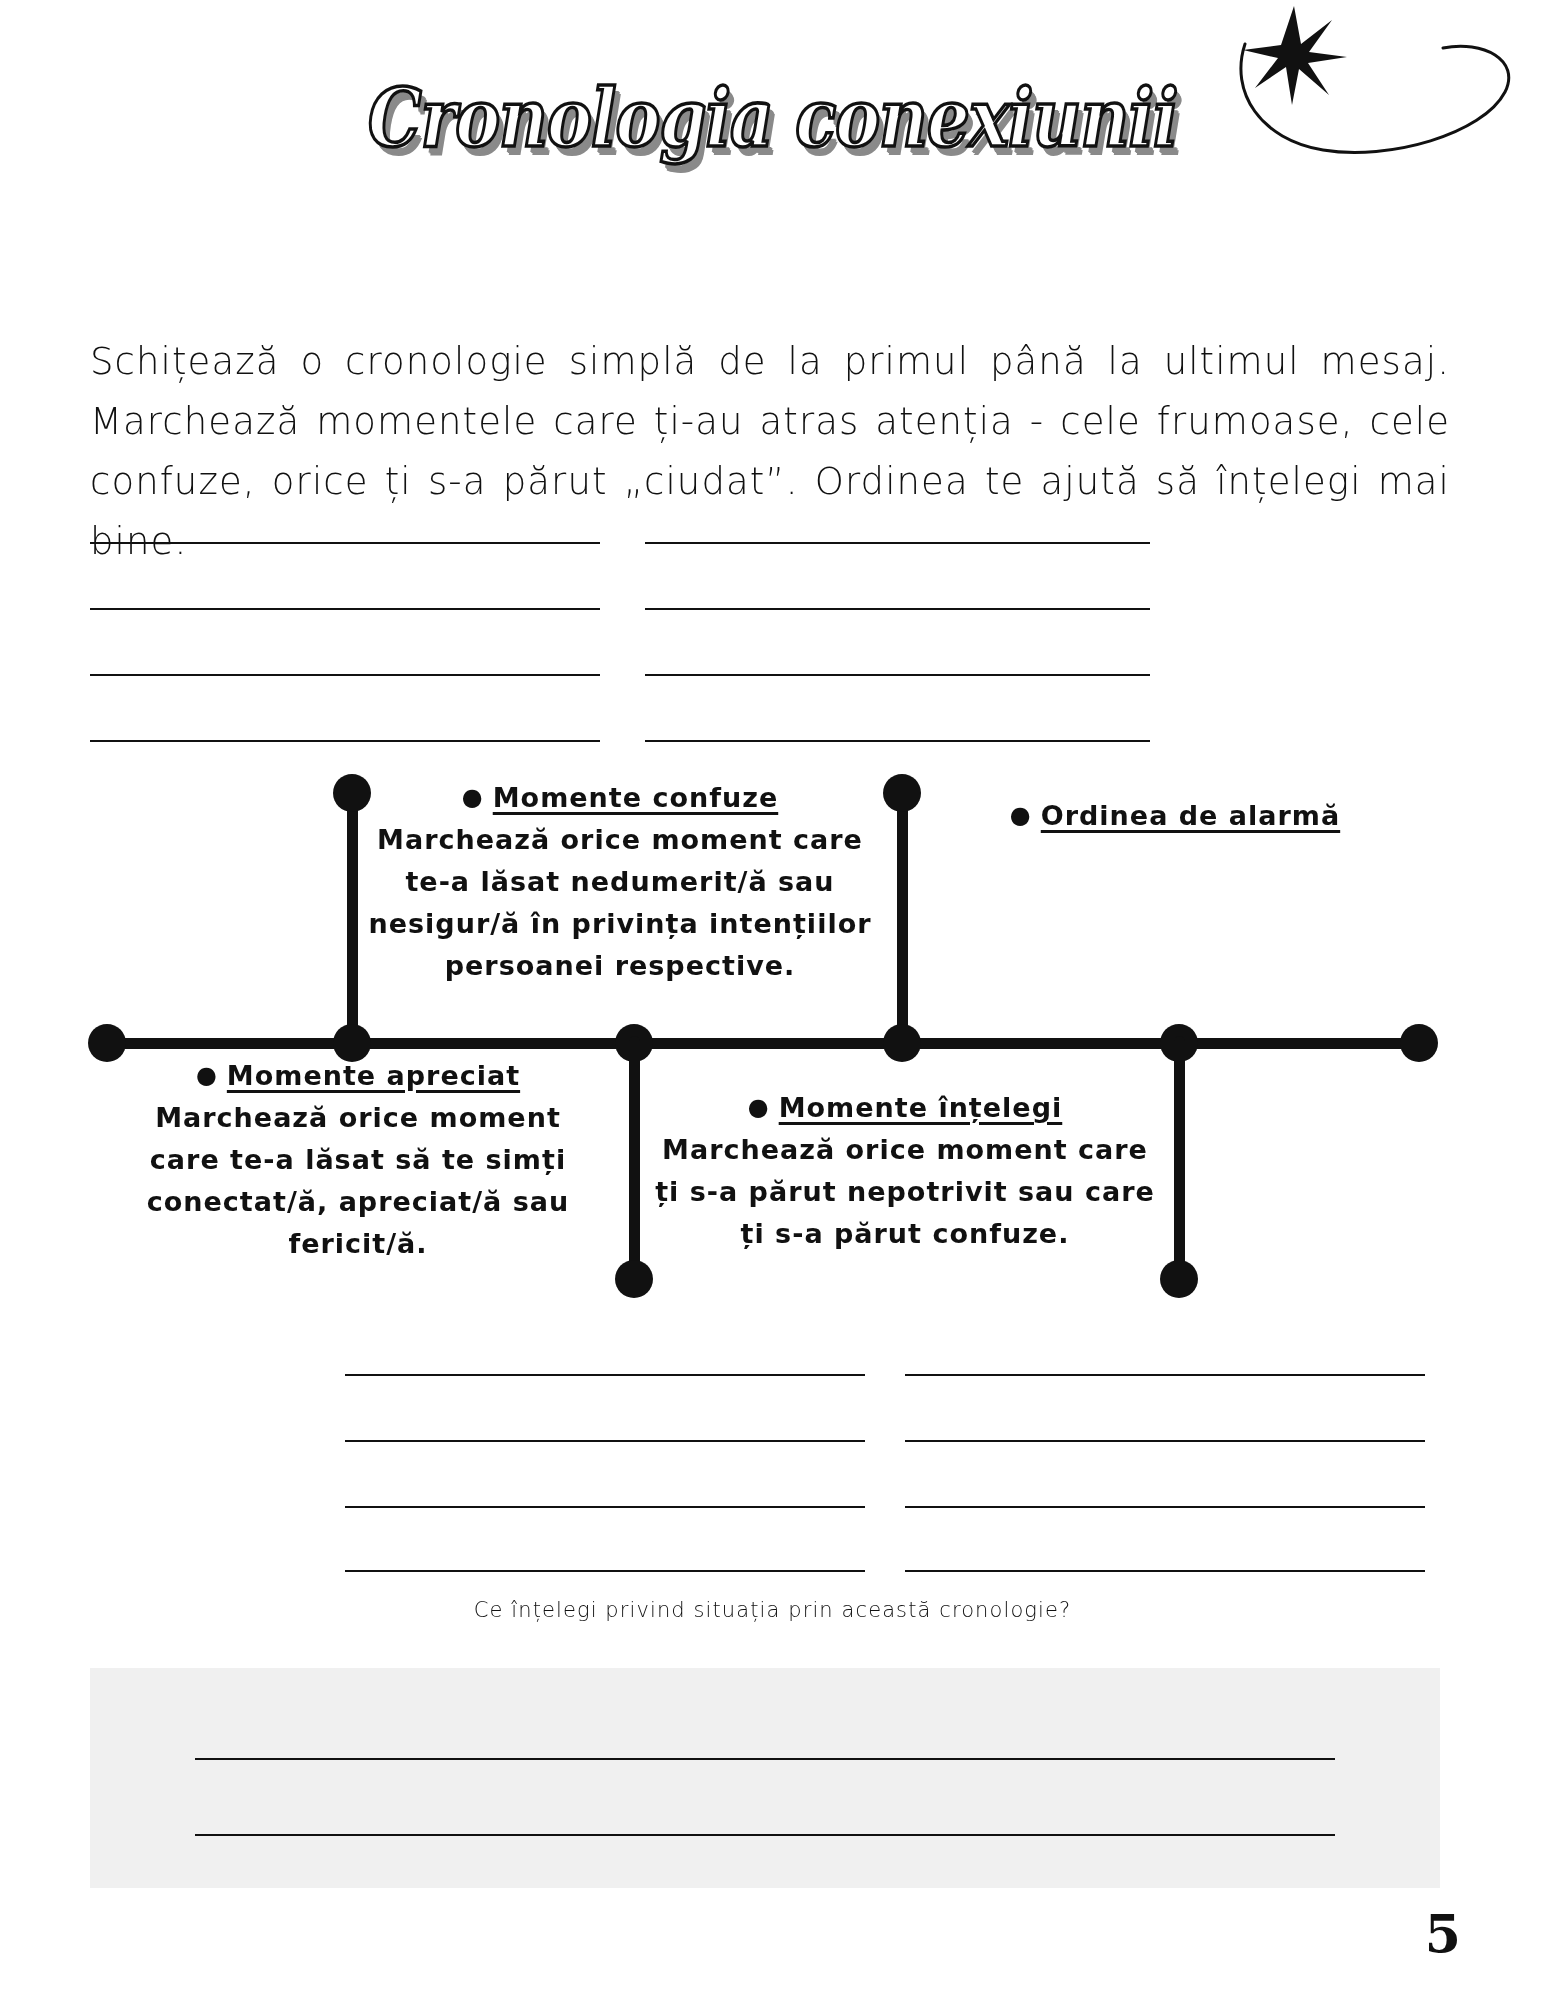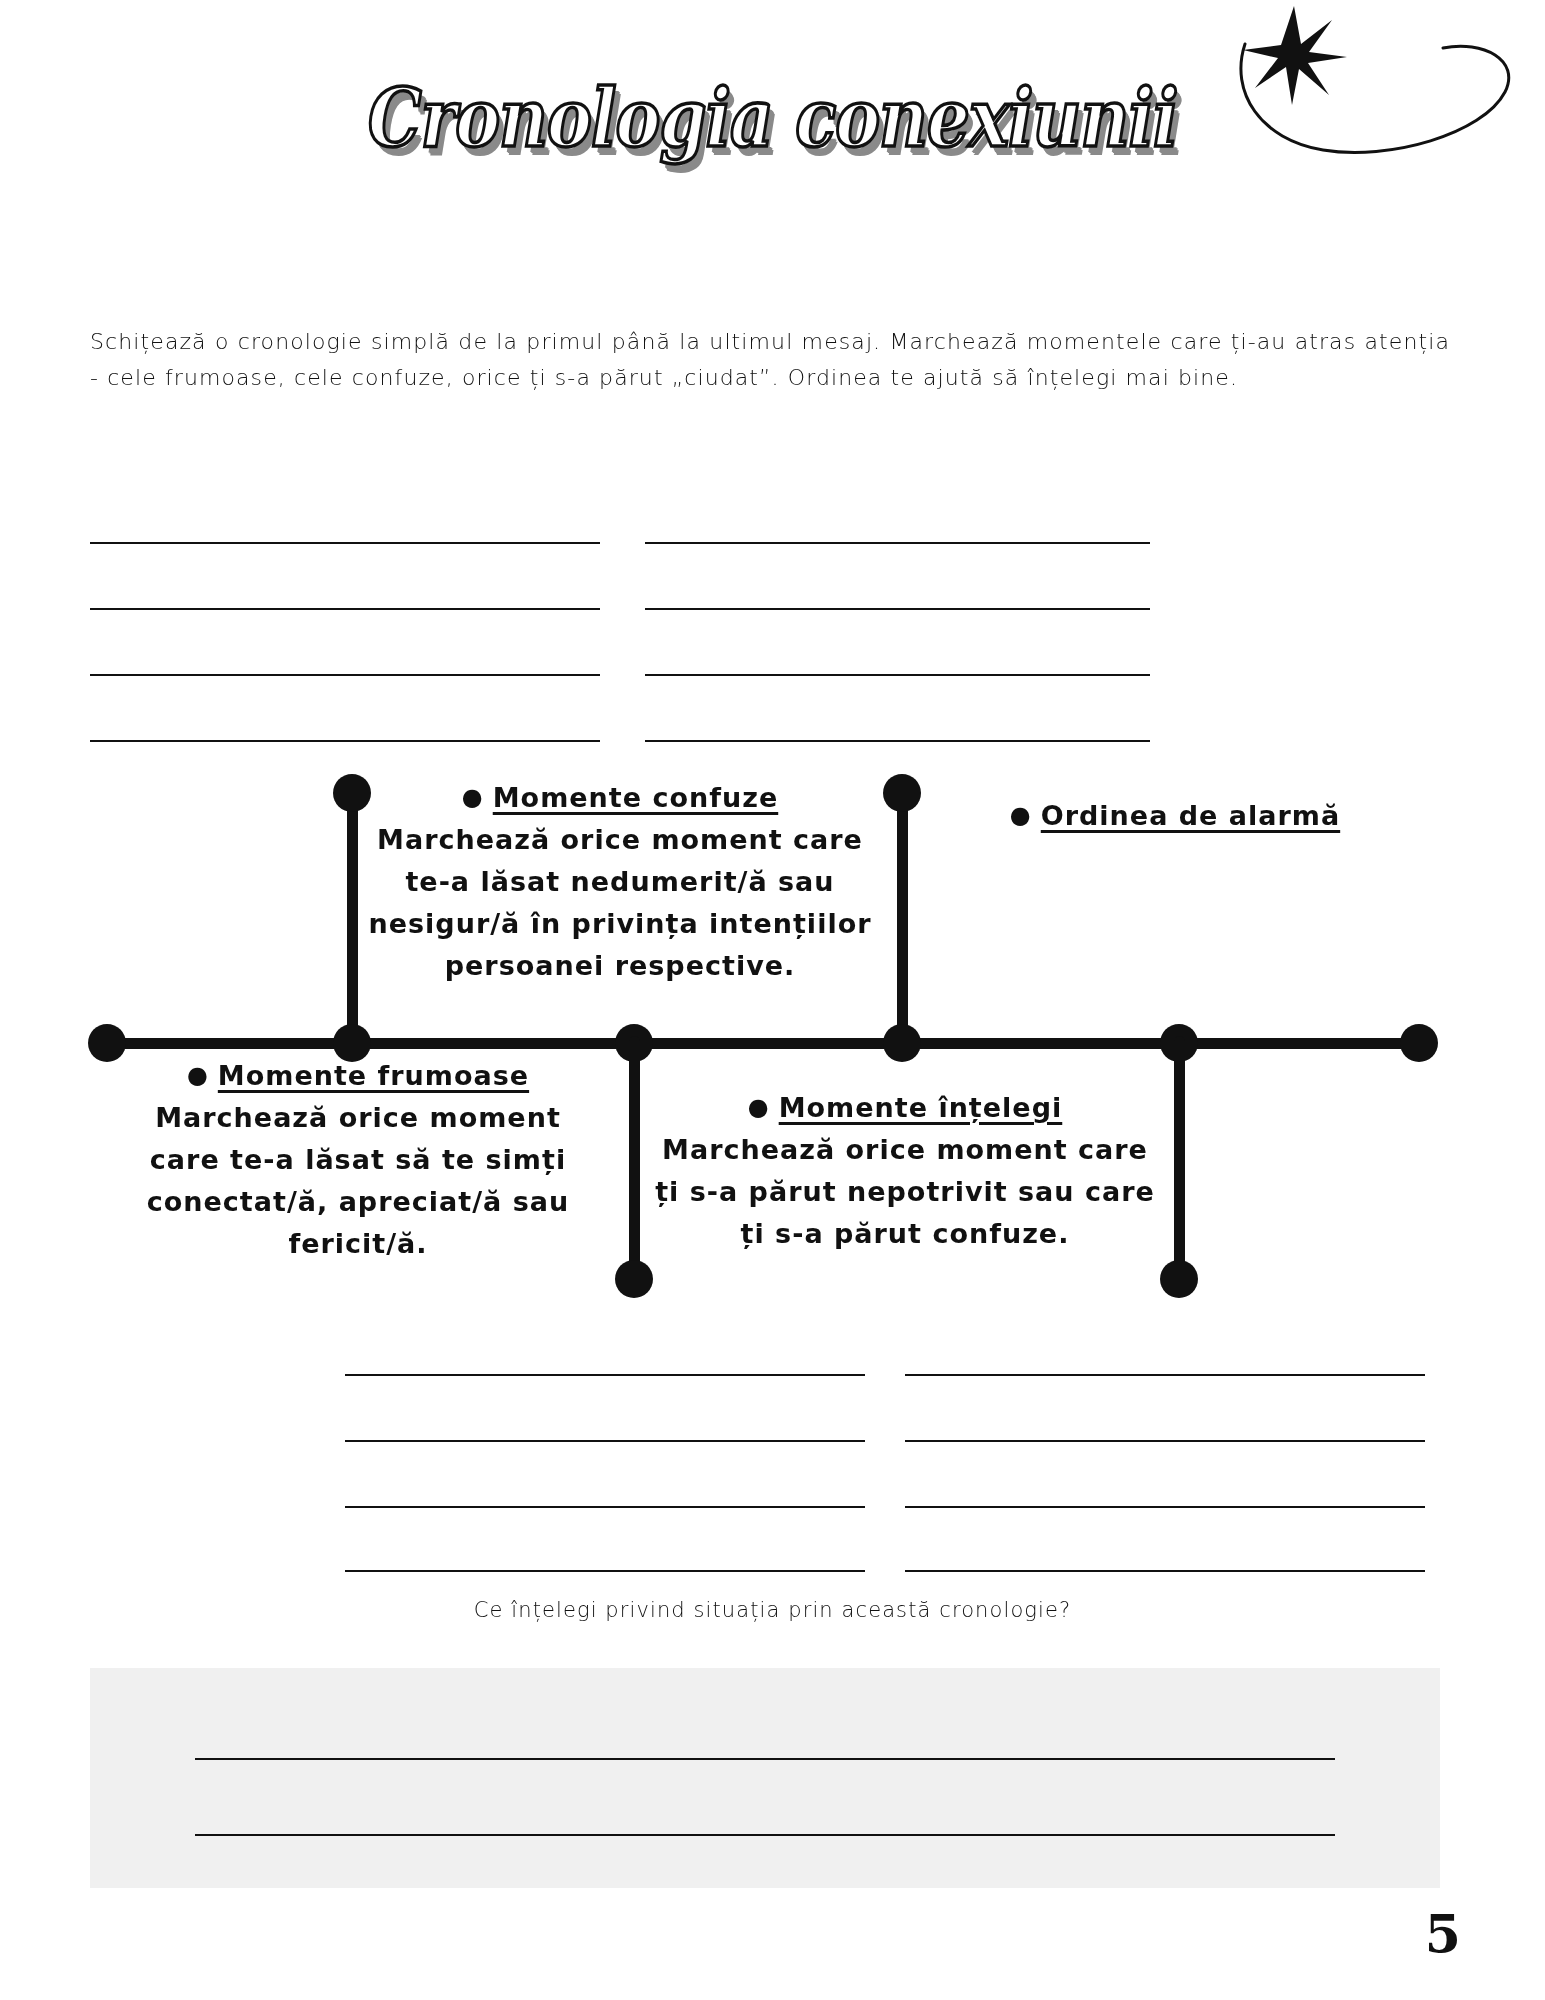--- a/index.html
+++ b/index.html
@@ -23,22 +23,22 @@
        5px 6px 0 #8a8a8a,
        6px 7px 0 #8a8a8a;
     transform:scaleY(1.18) scaleX(0.99);
   }
 
   
   .doodle{position:absolute;right:8px;top:0;width:300px;height:190px;}
 
   
   .intro{
-    position:absolute;left:90px;top:324px;width:1360px;
-    font-size:22px;line-height:1.62;
+    position:absolute;left:90px;top:332px;width:1360px;
+    font-size:37px;line-height:1.62;
     letter-spacing:1.1px;
     text-align:justify;
     font-weight:300;
     font-stretch:condensed;
   }
 
   
   .rule{position:absolute;height:0;border-top:2.5px solid #111;}
 
   
@@ -140,21 +140,21 @@
   </div>
 
   <div class="callout" style="left:910px;top:40px;width:530px;">
     <div class="head">
       <span class="bullet">●</span><span class="txt">Ordinea de alarmă</span>
     </div>
   </div>
 
   <div class="callout" style="left:118px;top:300px;width:480px;">
     <div class="head">
-      <span class="bullet">●</span><span class="txt">Momente frumoase</span>
+      <span class="bullet">●</span><span class="txt">Momente apreciat</span>
     </div>
     <div class="body">Marchează orice moment care te-a lăsat să te simți conectat/ă, apreciat/ă sau fericit/ă.</div>
   </div>
 
   <div class="callout" style="left:645px;top:332px;width:520px;">
     <div class="head">
       <span class="bullet">●</span><span class="txt">Momente înțelegi</span>
     </div>
     <div class="body">Marchează orice moment care ți s-a părut nepotrivit sau care ți s-a părut confuze.</div>
   </div>

